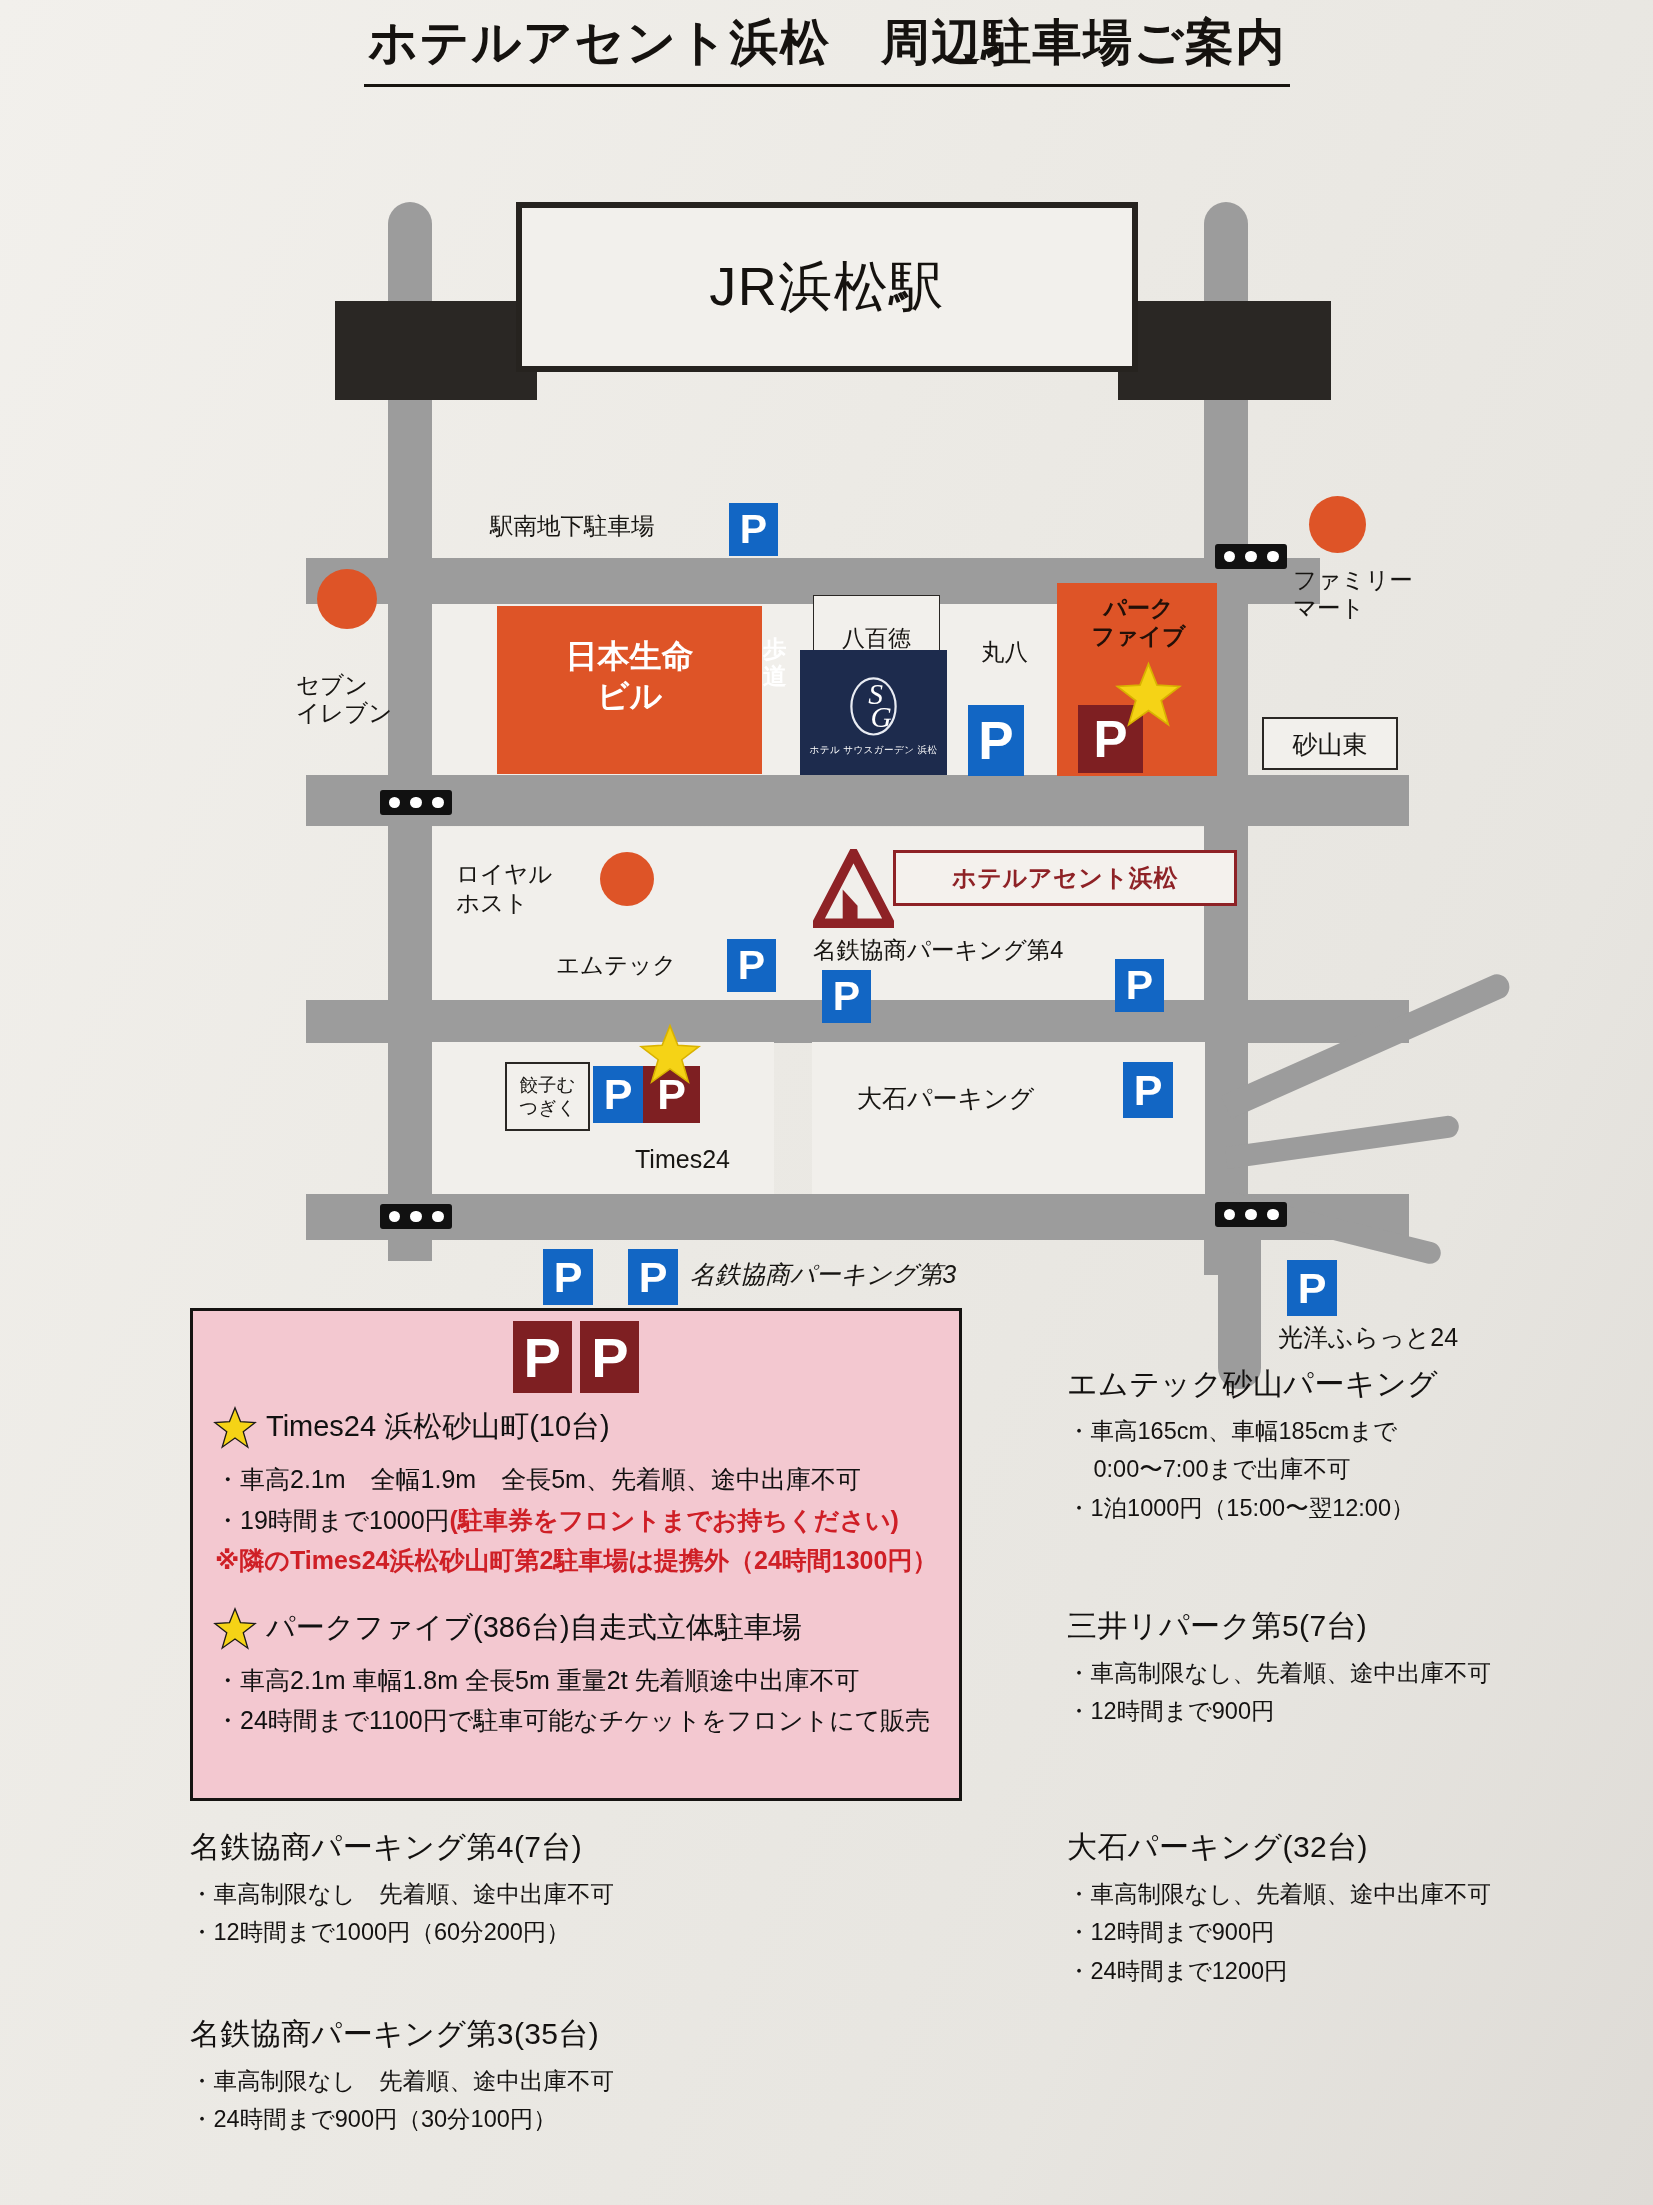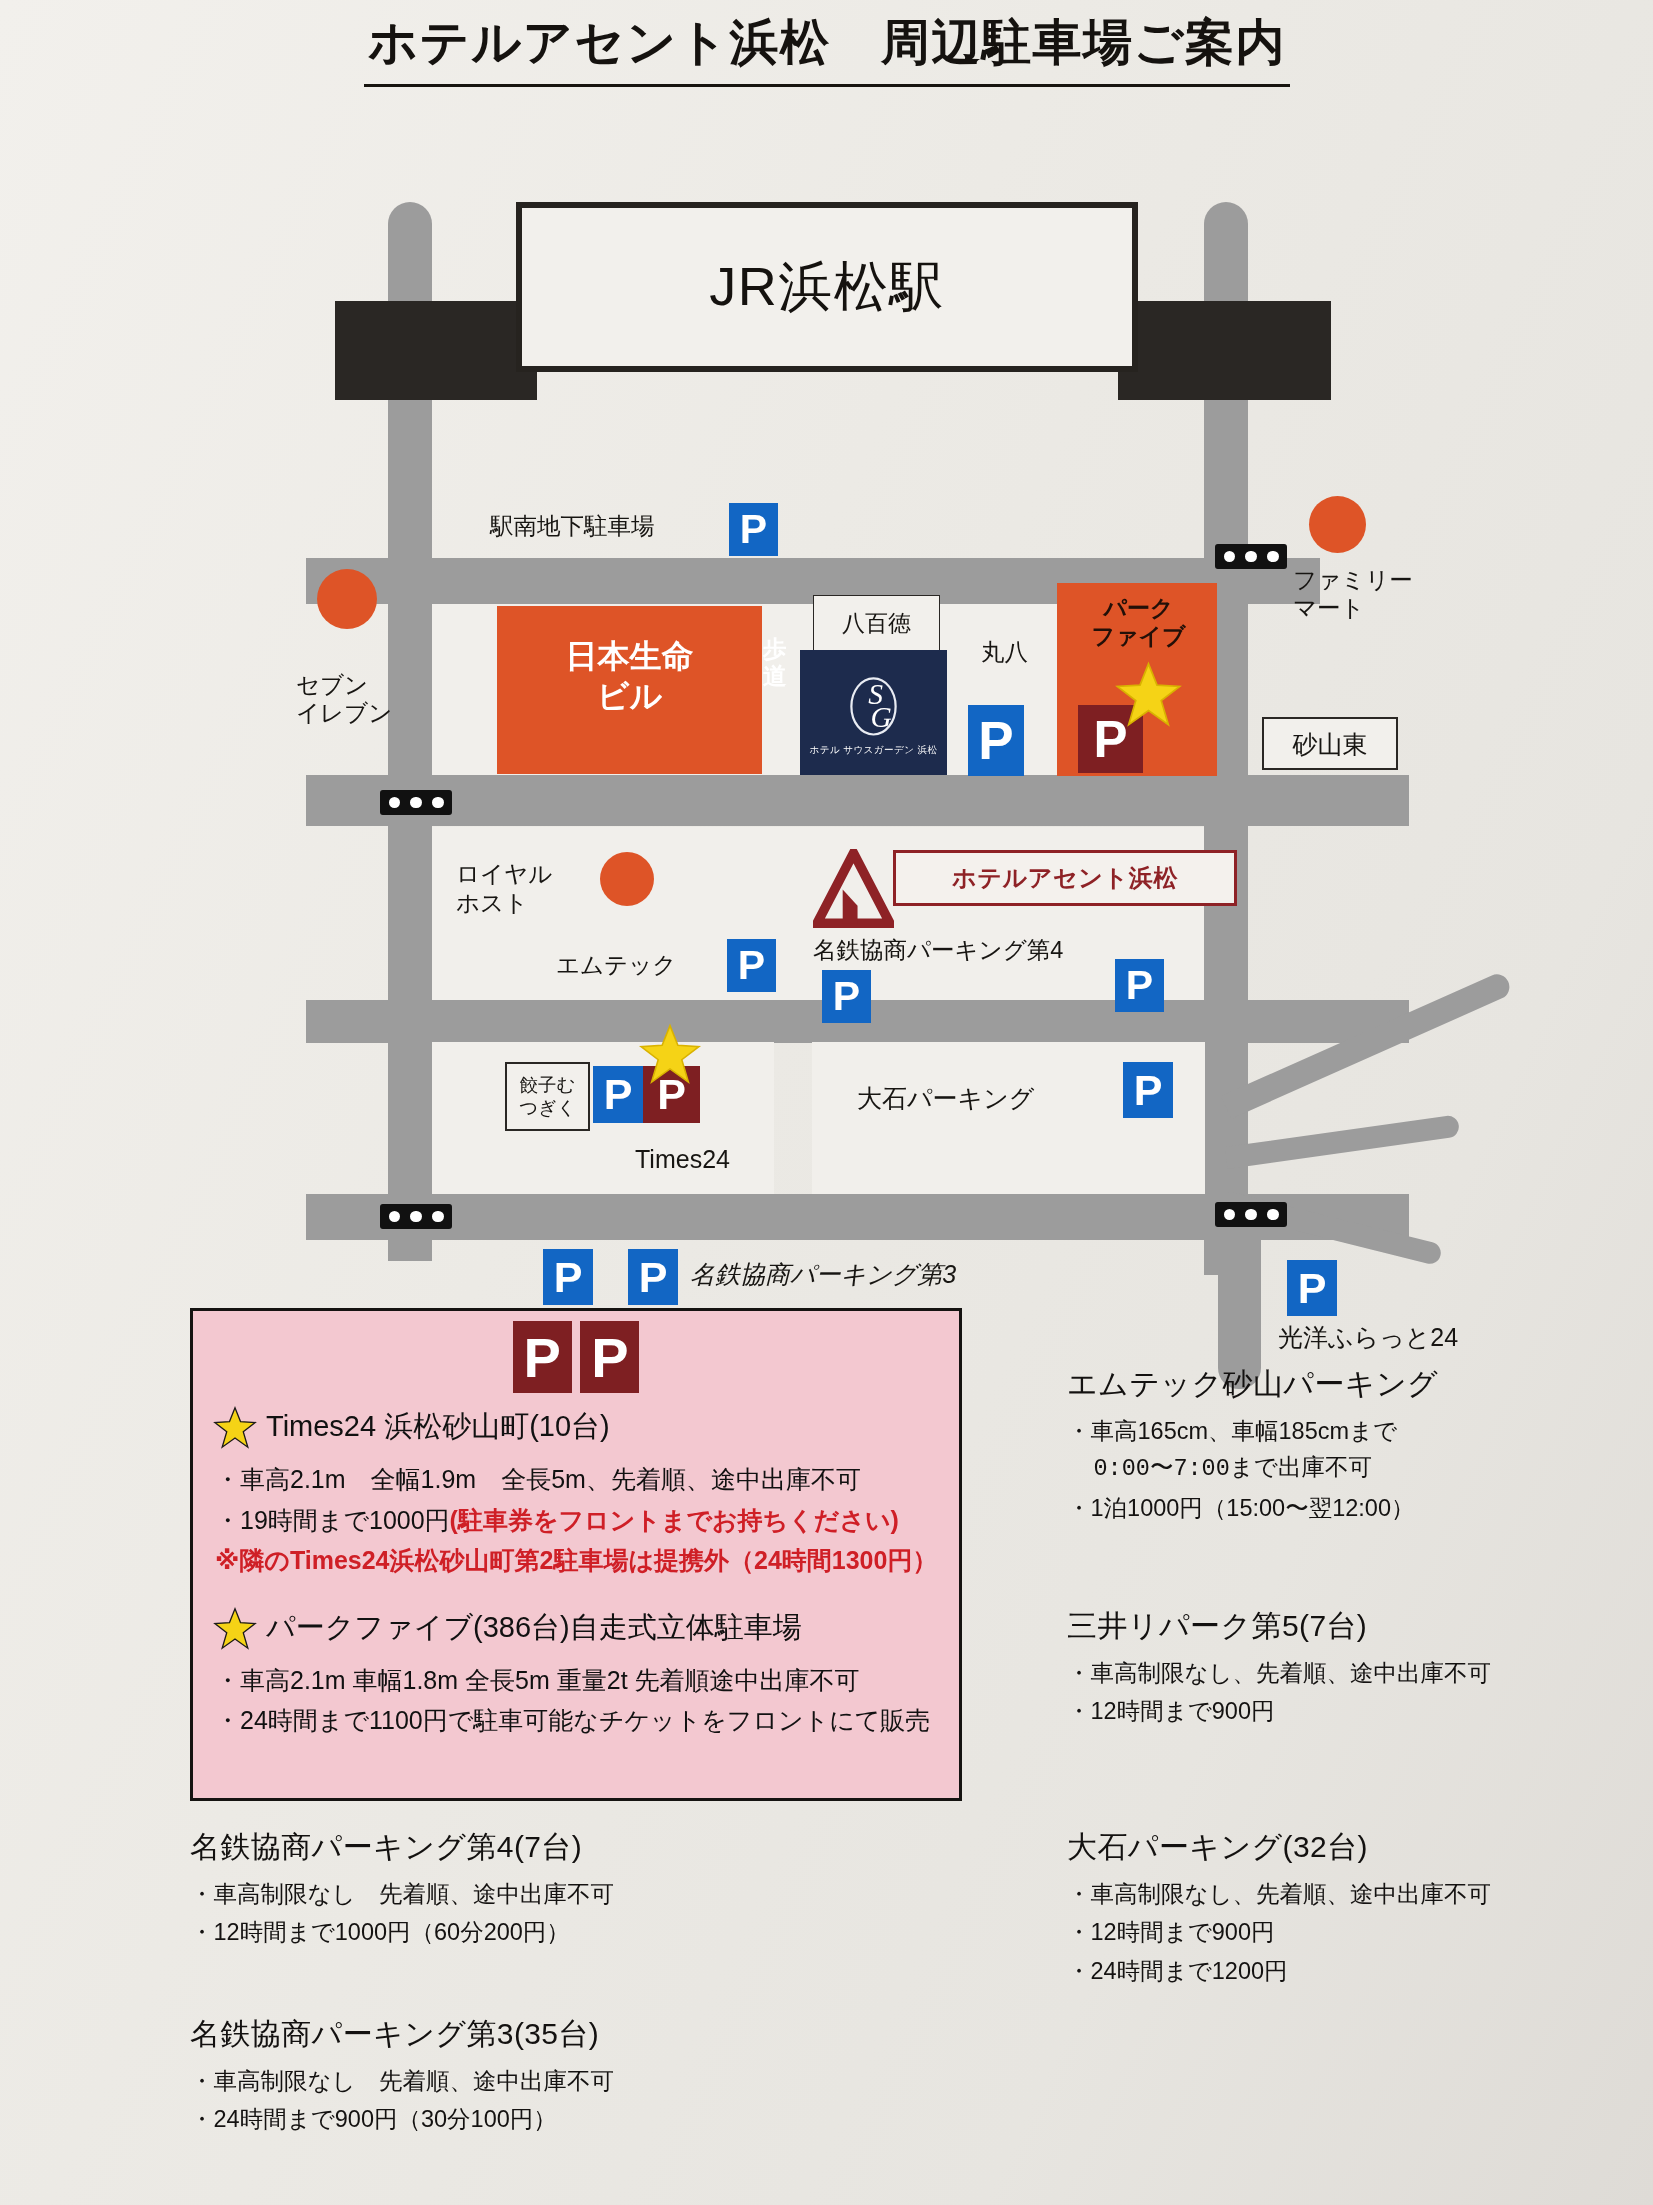--- a/index.html
+++ b/index.html
@@ -89,21 +89,21 @@
   }
   #pink .starrow{display:flex;align-items:flex-start;gap:8px;margin:13.2px 0 0 19px;}
   #pink .starrow .stxt{font-size:29px;font-weight:400;color:#111;line-height:1.1;padding-top:4.4px;}
   #pink .line{font-size:25px;color:#111;margin:11.8px 0 0 22px;line-height:1.15;}
   #pink .line.red{color:#cf1f26;font-weight:700;}
   #pink .line .redpart{color:#cf1f26;font-weight:700;}
 
   .infoblk{position:absolute;}
   .infoblk h3{margin:0 0 11.8px 0;font-size:30px;font-weight:400;color:#131110;letter-spacing:0.4px;}
   .infoblk p{margin:0 0 10.3px 0;font-size:23.5px;font-weight:400;color:#141211;line-height:1.2;}
-  .infoblk p.ind{margin-left:26.5px;font-family:Liberation Mono, monospace;}
+  .infoblk p.ind{margin-left:26.5px;}
 </style>
 </head>
 <body>
 
 <div class="page">
 
   <div id="title">
     <span class="t">ホテルアセント浜松　周辺駐車場ご案内</span>
   </div>
 
@@ -138,21 +138,21 @@
 
     <div class="orange" style="left:485px;top:518px;width:265px;height:168px;"></div>
     <div class="orange" style="left:1045px;top:495px;width:160px;height:193px;"></div>
 
     <div class="lbl w big" style="left:485px;top:548px;width:265px;font-size:32px;line-height:1.25;">日本生命
 ビル</div>
 
     <div class="lbl" style="left:751px;top:548px;font-size:23.5px;line-height:1.15;color:#fff;font-weight:700;">歩
 道</div>
 
-    <div class="white-box" style="left:801px;top:507px;width:125px;height:56px;border-width:1.5px;display:flex;align-items:center;justify-content:center;">
+    <div class="white-box" style="left:801px;top:507px;width:125px;height:56px;border-width:1.5px;display:flex;align-items:flex-end;justify-content:center;">
       <span class="lbl" style="position:static;font-size:23px;">八百徳</span>
     </div>
 
     <div class="navy" style="left:788px;top:562px;width:147px;height:125px;display:flex;flex-direction:column;align-items:center;justify-content:center;">
       <svg width="59" height="74" viewBox="0 0 80 100">
         <ellipse cx="40" cy="52" rx="30" ry="38" fill="none" stroke="#e9ecf3" stroke-width="3"></ellipse>
         <text x="33" y="48" font-family="Liberation Serif, serif" font-size="40" fill="#fff" font-style="italic">S</text>
         <text x="36" y="80" font-family="Liberation Serif, serif" font-size="40" fill="#fff" font-style="italic">G</text>
       </svg>
       <span style="color:#fff;font-size:9.6px;letter-spacing:0.4px;margin-top:1.5px;white-space:nowrap;">ホテル サウスガーデン 浜松</span>

